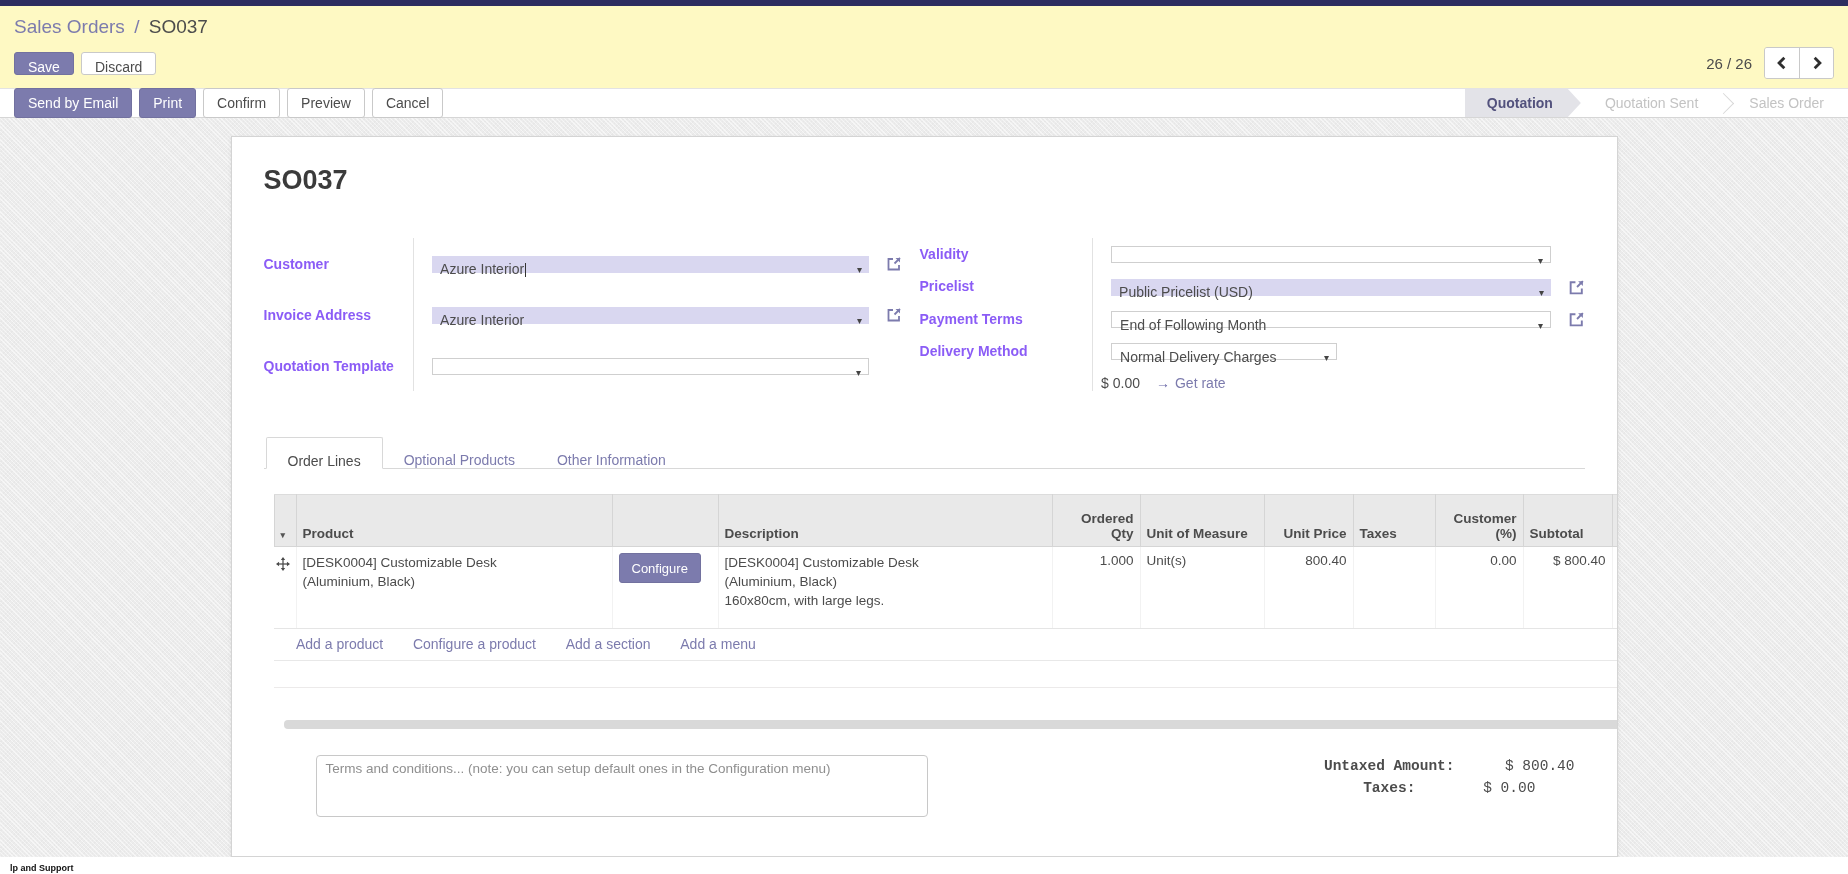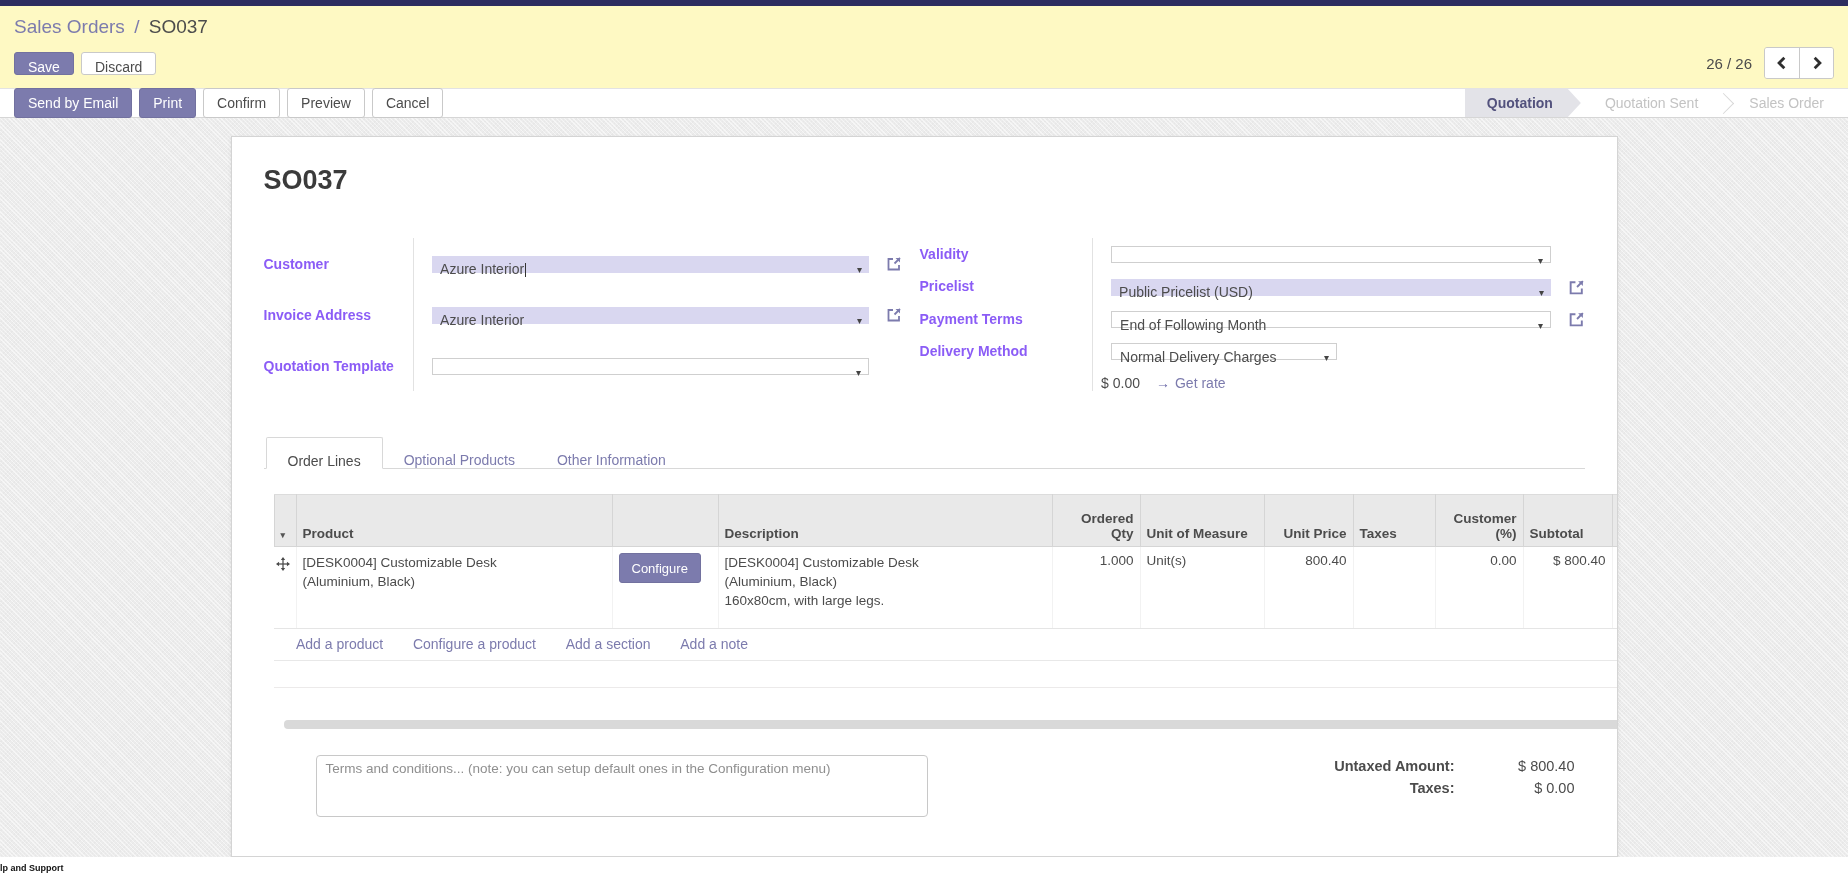--- a/index.html
+++ b/index.html
@@ -127,27 +127,27 @@
   .hscroll { margin: 32px 0 0 10px; width: 1360px; height: 9px; background: #d9d9d9; border-radius: 4px; }
 
   
   .sheet-footer { display: flex; margin: 26px 10px 0 10px; align-items: flex-start; padding-left: 42px; }
   textarea.terms {
     width: 612px; height: 62px; resize: none; border: 1px solid #c8c8c8; border-radius: 4px;
     font-family: "Liberation Sans", sans-serif; font-size: 13.5px; padding: 5px 9px; color: #4c4c4c;
   }
   textarea.terms::placeholder { color: #8f8f8f; }
   .totals { margin-left: auto; font-size: 14.5px; }
-  .totals .trow { display: flex; justify-content: flex-end; padding: 3px 0; }
+  .totals .trow { display: flex; justify-content: center; padding: 3px 0; font-family: Liberation Mono, monospace; }
   .totals .tlabel { font-weight: bold; text-align: right; }
   .totals .tvalue { width: 120px; text-align: right; }
 
   
   .bottom-strip { flex: 0 0 auto; height: 17px; background: #fff; }
-  .bottom-strip span { font-size: 9px; font-weight: bold; color: #111; padding-left: 0; display: inline-block; line-height: 11px; }
+  .bottom-strip span { font-size: 9px; font-weight: bold; color: #111; padding-left: 10px; display: inline-block; line-height: 11px; }
 
   svg { display: block; }
 </style>
 </head>
 <body>
 
 <div class="topbar"></div>
 
 <div class="control-panel">
   <div class="breadcrumb">
@@ -342,21 +342,21 @@
             <td class="num">$ 800.40</td>
             <td style="padding-top:9px;">
               
             </td>
           </tr>
           <tr class="links-row">
             <td colspan="11">
               <span class="line-link">Add a product</span>
               <span class="line-link">Configure a product</span>
               <span class="line-link">Add a section</span>
-              <span class="line-link">Add a note</span>
+              <span class="line-link">Add a menu</span>
             </td>
           </tr>
           <tr class="empty-row">
               <td colspan="11"></td>
             </tr>
         </tbody>
       </table>
       <div class="hscroll"></div>
     </div>
 

